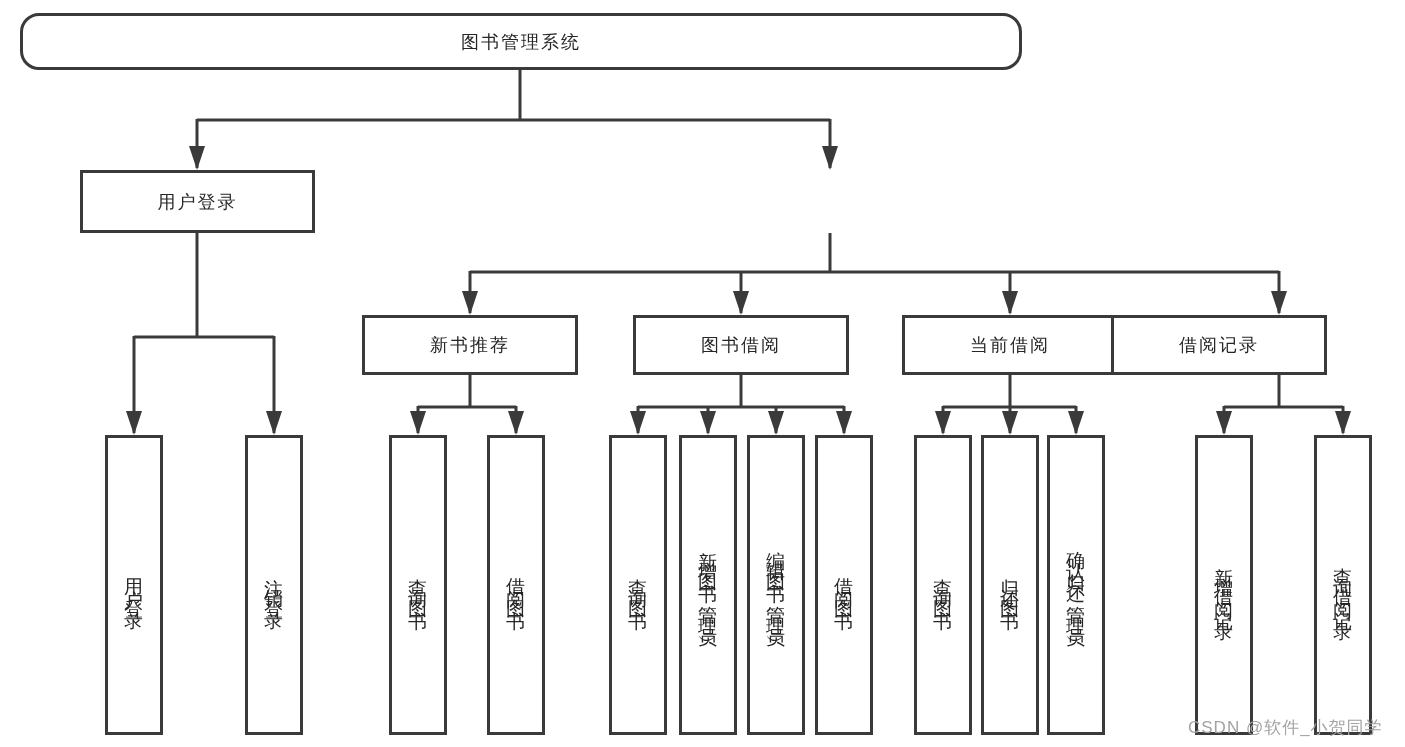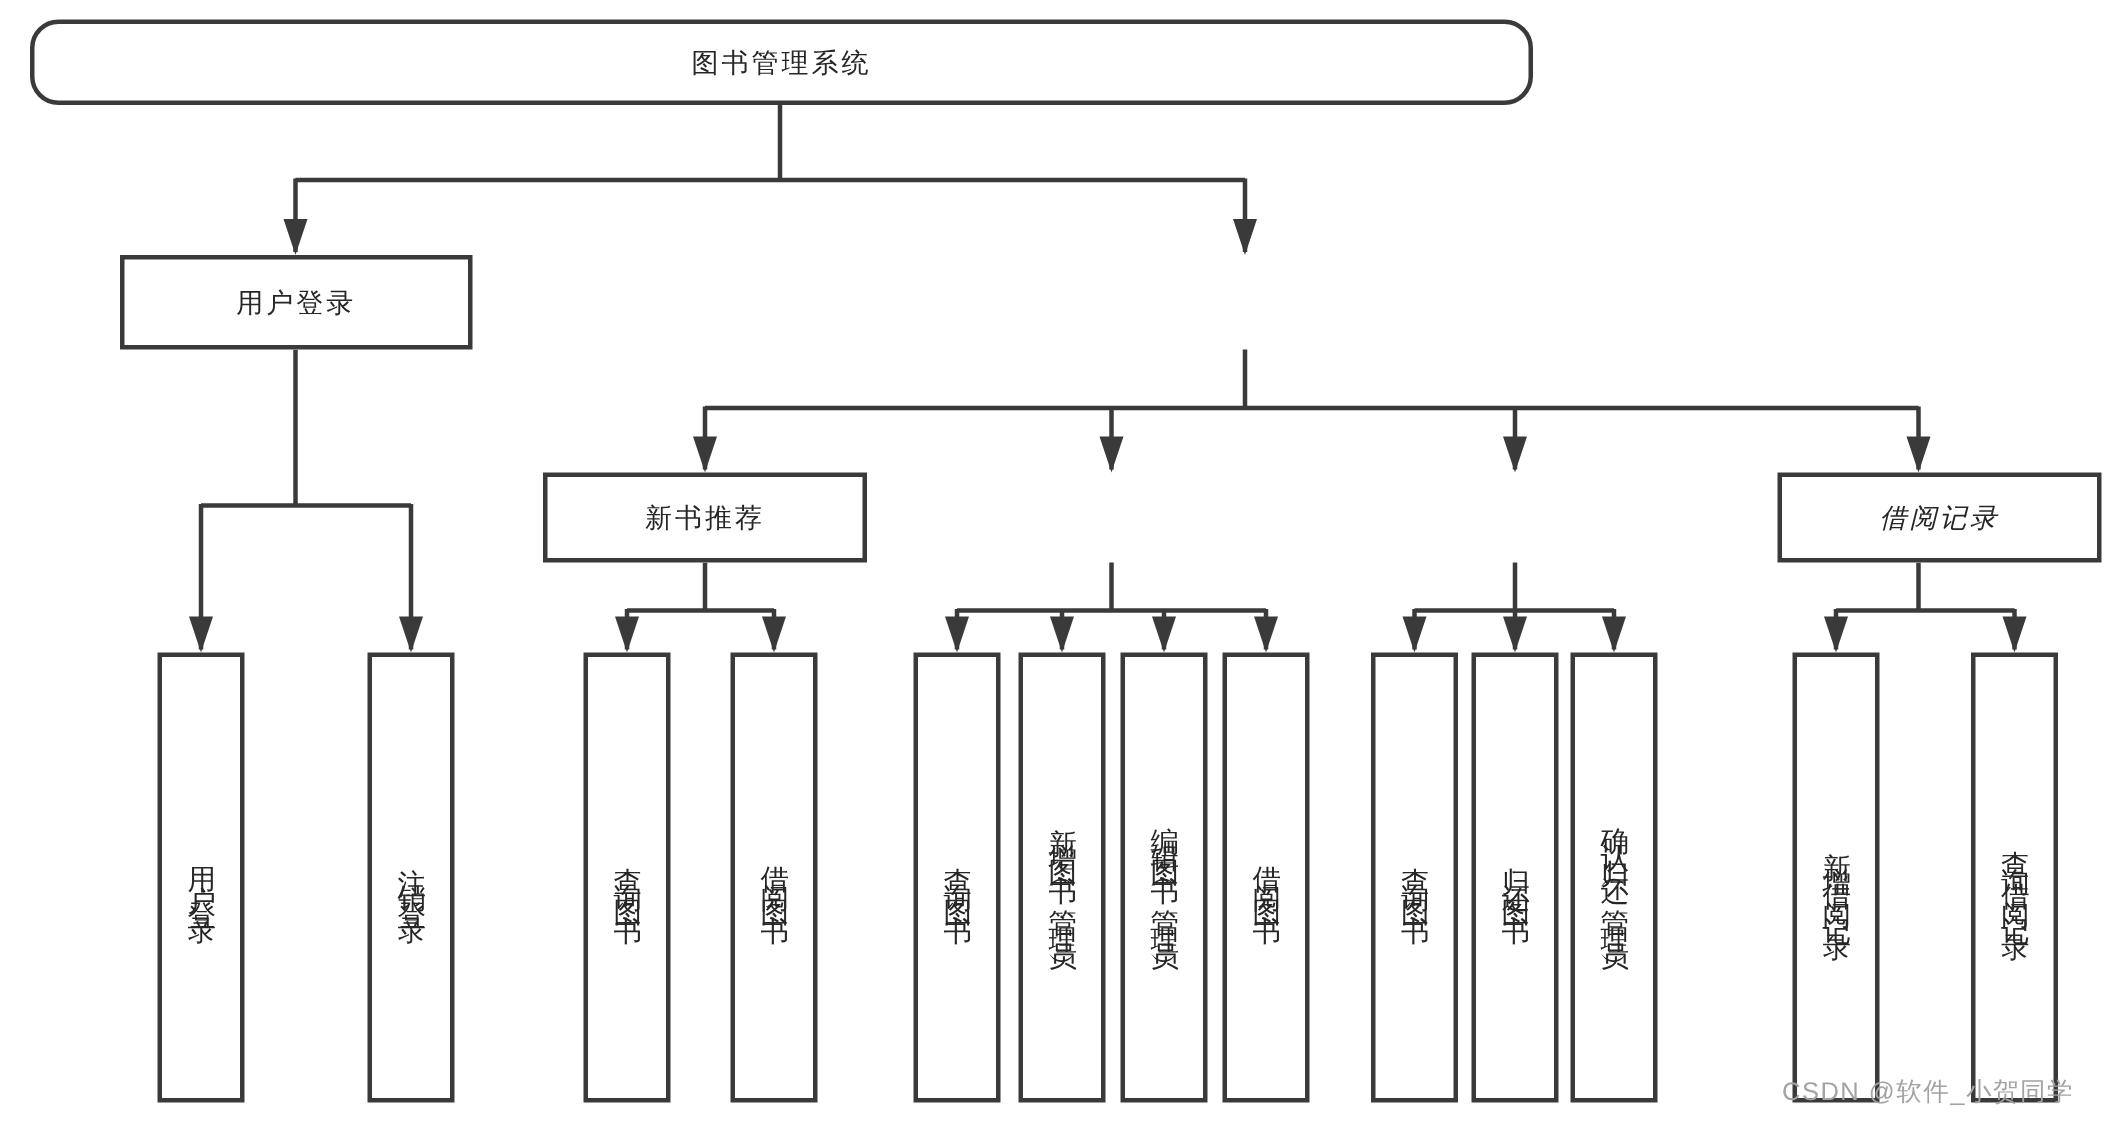--- a/index.html
+++ b/index.html
@@ -44,21 +44,21 @@
   
   .n-root{left:20px;top:13px;width:1002px;height:57px;border-radius:19px;}
   
   .n-user{left:80px;top:170px;width:235px;height:63px;}
   .n-mgmt{left:712px;top:170px;width:236px;height:63px;}
   
   .lvl3{top:315px;width:216px;height:60px;}
   .n-newrec{left:362px;}
   .n-borrow{left:633px;}
   .n-current{left:902px;}
-  .n-records{left:1185px;font-style:italic;}
+  .n-records{left:1111px;}
   
   .leaf{top:435px;width:58px;height:300px;}
   .l-1{left:105px;} .l-2{left:245px;}
   .l-3{left:389px;} .l-4{left:487px;}
   .l-5{left:609px;} .l-6{left:679px;} .l-7{left:747px;} .l-8{left:815px;}
   .l-9{left:914px;} .l-10{left:981px;} .l-11{left:1047px;}
   .l-12{left:1195px;} .l-13{left:1314px;}
   .watermark{
     position:absolute;
     left:1188px;top:716px;
@@ -144,20 +144,26 @@
     <span class="hlabel">图书管理系统</span>
   </div>
 
   <div class="node n-user">
     <span class="hlabel">用户登录</span>
   </div>
 
   <div class="node lvl3 n-newrec">
     <span class="hlabel">新书推荐</span>
   </div>
+  <div class="node lvl3 n-borrow">
+    <span class="hlabel">图书借阅</span>
+  </div>
+  <div class="node lvl3 n-current">
+    <span class="hlabel">当前借阅</span>
+  </div>
   <div class="node lvl3 n-records">
     <span class="hlabel">借阅记录</span>
   </div>
 
   <div class="node leaf l-1">
     <span class="vlabel">用户登录</span>
   </div>
   <div class="node leaf l-2">
     <span class="vlabel">注销登录</span>
   </div>

